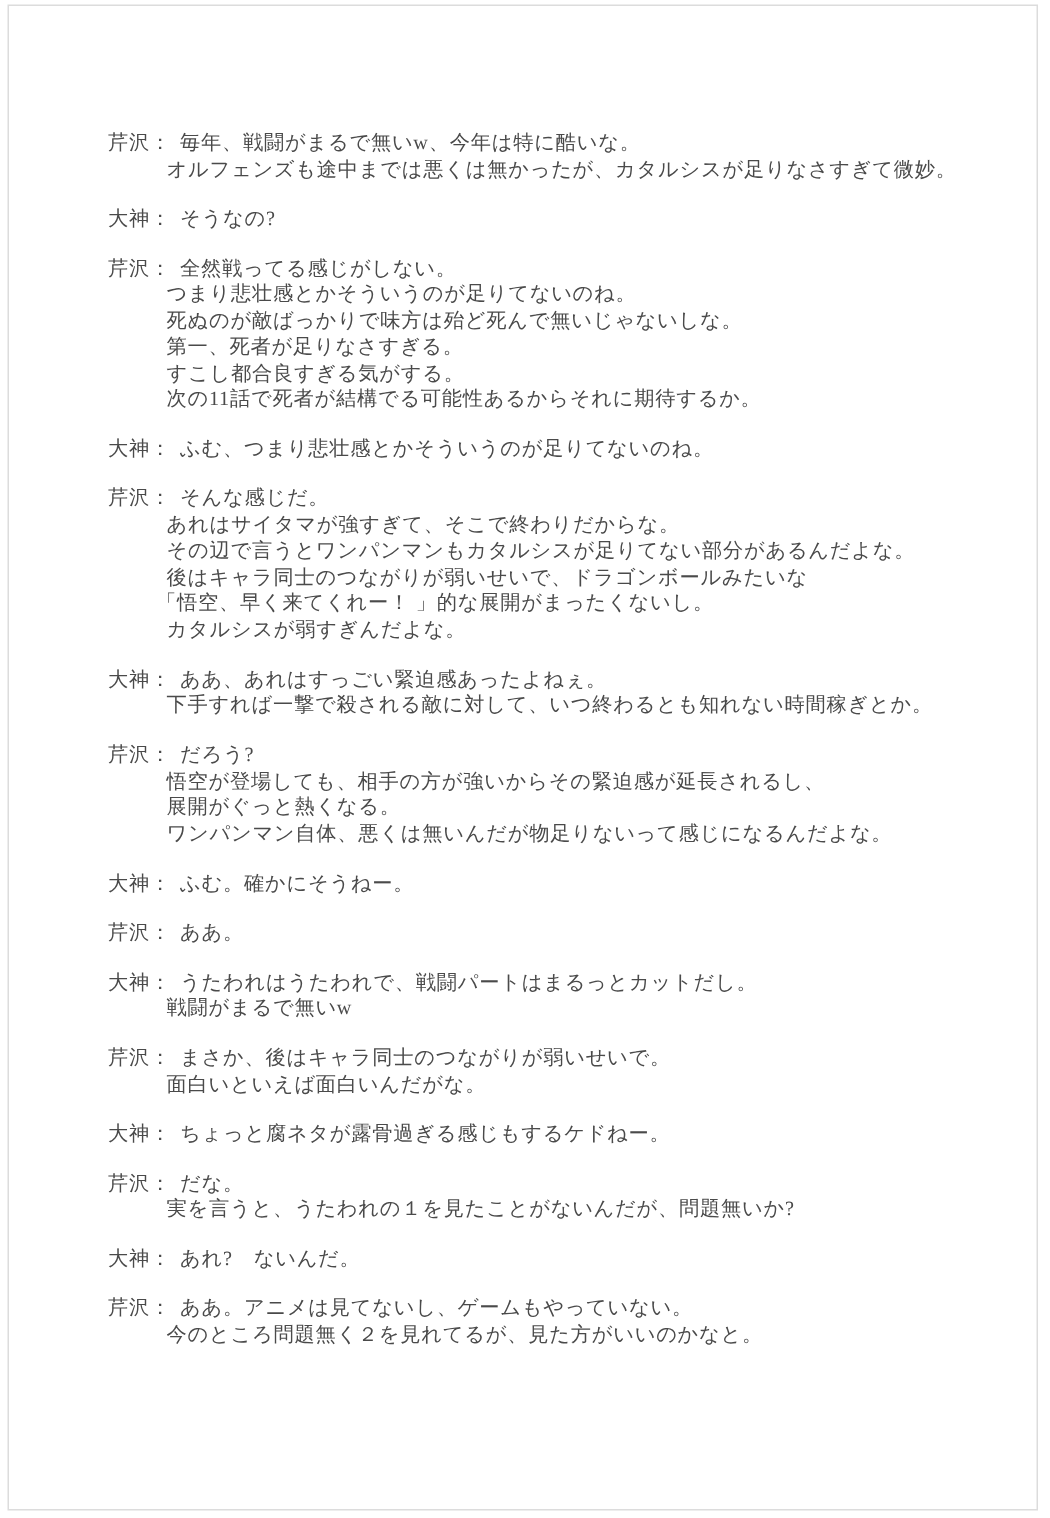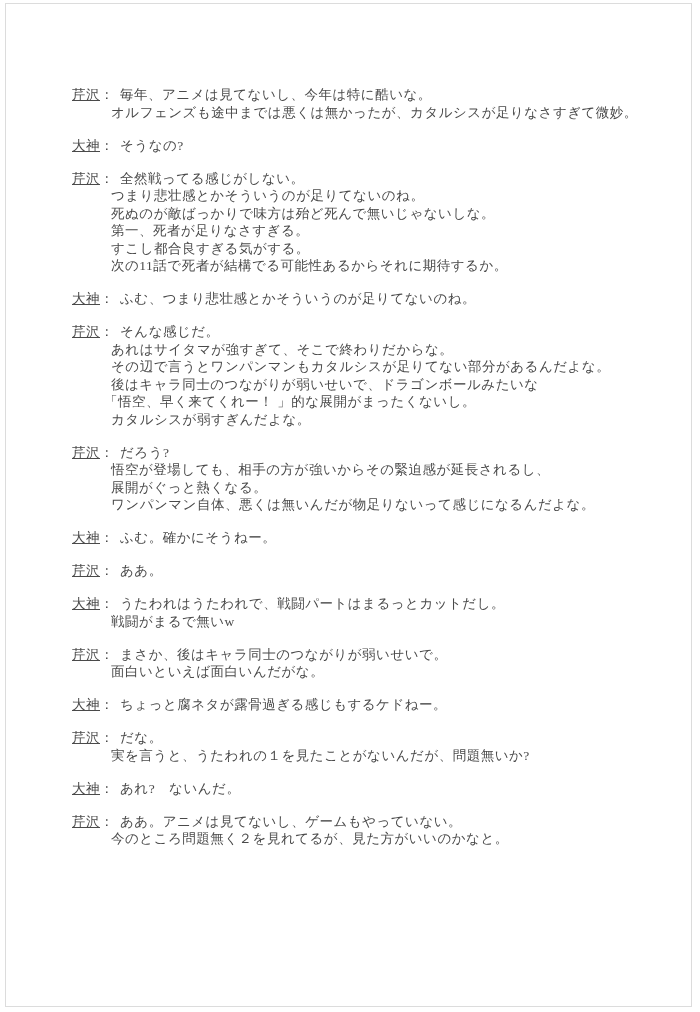--- a/index.html
+++ b/index.html
@@ -42,38 +42,37 @@
     padding-left: 39px;   
   }
   .line.first {
     padding-left: 0;
   }
   .line.bracket {
     padding-left: 32px;   
   }
   .speaker {
     display: inline;
-    text-decoration: underline;
   }
   .sep {
     display: inline;
   }
   .speaker-gap {
     display: inline-block;
     width: 6px;
   }
 </style>
 </head>
 <body style="background: rgb(255, 255, 255);">
 
 <div class="page-frame" style="border-color: rgb(220, 220, 220);"></div>
 
 <div class="transcript" style="color: rgb(74, 74, 74);">
     <div class="entry">
-      <div class="line first"><span class="speaker">芹沢</span><span class="sep">：</span><span class="speaker-gap"></span><span>毎年、アニメは見てないし、今年は特に酷いな。</span></div>
+      <div class="line first"><span class="speaker">芹沢</span><span class="sep">：</span><span class="speaker-gap"></span><span>毎年、戦闘がまるで無いw、今年は特に酷いな。</span></div>
       <div class="line"><span>オルフェンズも途中までは悪くは無かったが、カタルシスが足りなさすぎて微妙。</span></div>
     </div>
     <div class="entry">
       <div class="line first"><span class="speaker">大神</span><span class="sep">：</span><span class="speaker-gap"></span><span>そうなの?</span></div>
     </div>
     <div class="entry">
       <div class="line first"><span class="speaker">芹沢</span><span class="sep">：</span><span class="speaker-gap"></span><span>全然戦ってる感じがしない。</span></div>
       <div class="line"><span>つまり悲壮感とかそういうのが足りてないのね。</span></div>
       <div class="line"><span>死ぬのが敵ばっかりで味方は殆ど死んで無いじゃないしな。</span></div>
       <div class="line"><span>第一、死者が足りなさすぎる。</span></div>
@@ -83,20 +82,24 @@
     <div class="entry">
       <div class="line first"><span class="speaker">大神</span><span class="sep">：</span><span class="speaker-gap"></span><span>ふむ、つまり悲壮感とかそういうのが足りてないのね。</span></div>
     </div>
     <div class="entry">
       <div class="line first"><span class="speaker">芹沢</span><span class="sep">：</span><span class="speaker-gap"></span><span>そんな感じだ。</span></div>
       <div class="line"><span>あれはサイタマが強すぎて、そこで終わりだからな。</span></div>
       <div class="line"><span>その辺で言うとワンパンマンもカタルシスが足りてない部分があるんだよな。</span></div>
       <div class="line"><span>後はキャラ同士のつながりが弱いせいで、ドラゴンボールみたいな</span></div>
       <div class="line bracket"><span>「悟空、早く来てくれー！ 」的な展開がまったくないし。</span></div>
       <div class="line"><span>カタルシスが弱すぎんだよな。</span></div>
+    </div>
+    <div class="entry">
+      <div class="line first"><span class="speaker">大神</span><span class="sep">：</span><span class="speaker-gap"></span><span>ああ、あれはすっごい緊迫感あったよねぇ。</span></div>
+      <div class="line"><span>下手すれば一撃で殺される敵に対して、いつ終わるとも知れない時間稼ぎとか。</span></div>
     </div>
     <div class="entry">
       <div class="line first"><span class="speaker">芹沢</span><span class="sep">：</span><span class="speaker-gap"></span><span>だろう?</span></div>
       <div class="line"><span>悟空が登場しても、相手の方が強いからその緊迫感が延長されるし、</span></div>
       <div class="line"><span>展開がぐっと熱くなる。</span></div>
       <div class="line"><span>ワンパンマン自体、悪くは無いんだが物足りないって感じになるんだよな。</span></div>
     </div>
     <div class="entry">
       <div class="line first"><span class="speaker">大神</span><span class="sep">：</span><span class="speaker-gap"></span><span>ふむ。確かにそうねー。</span></div>
     </div>

